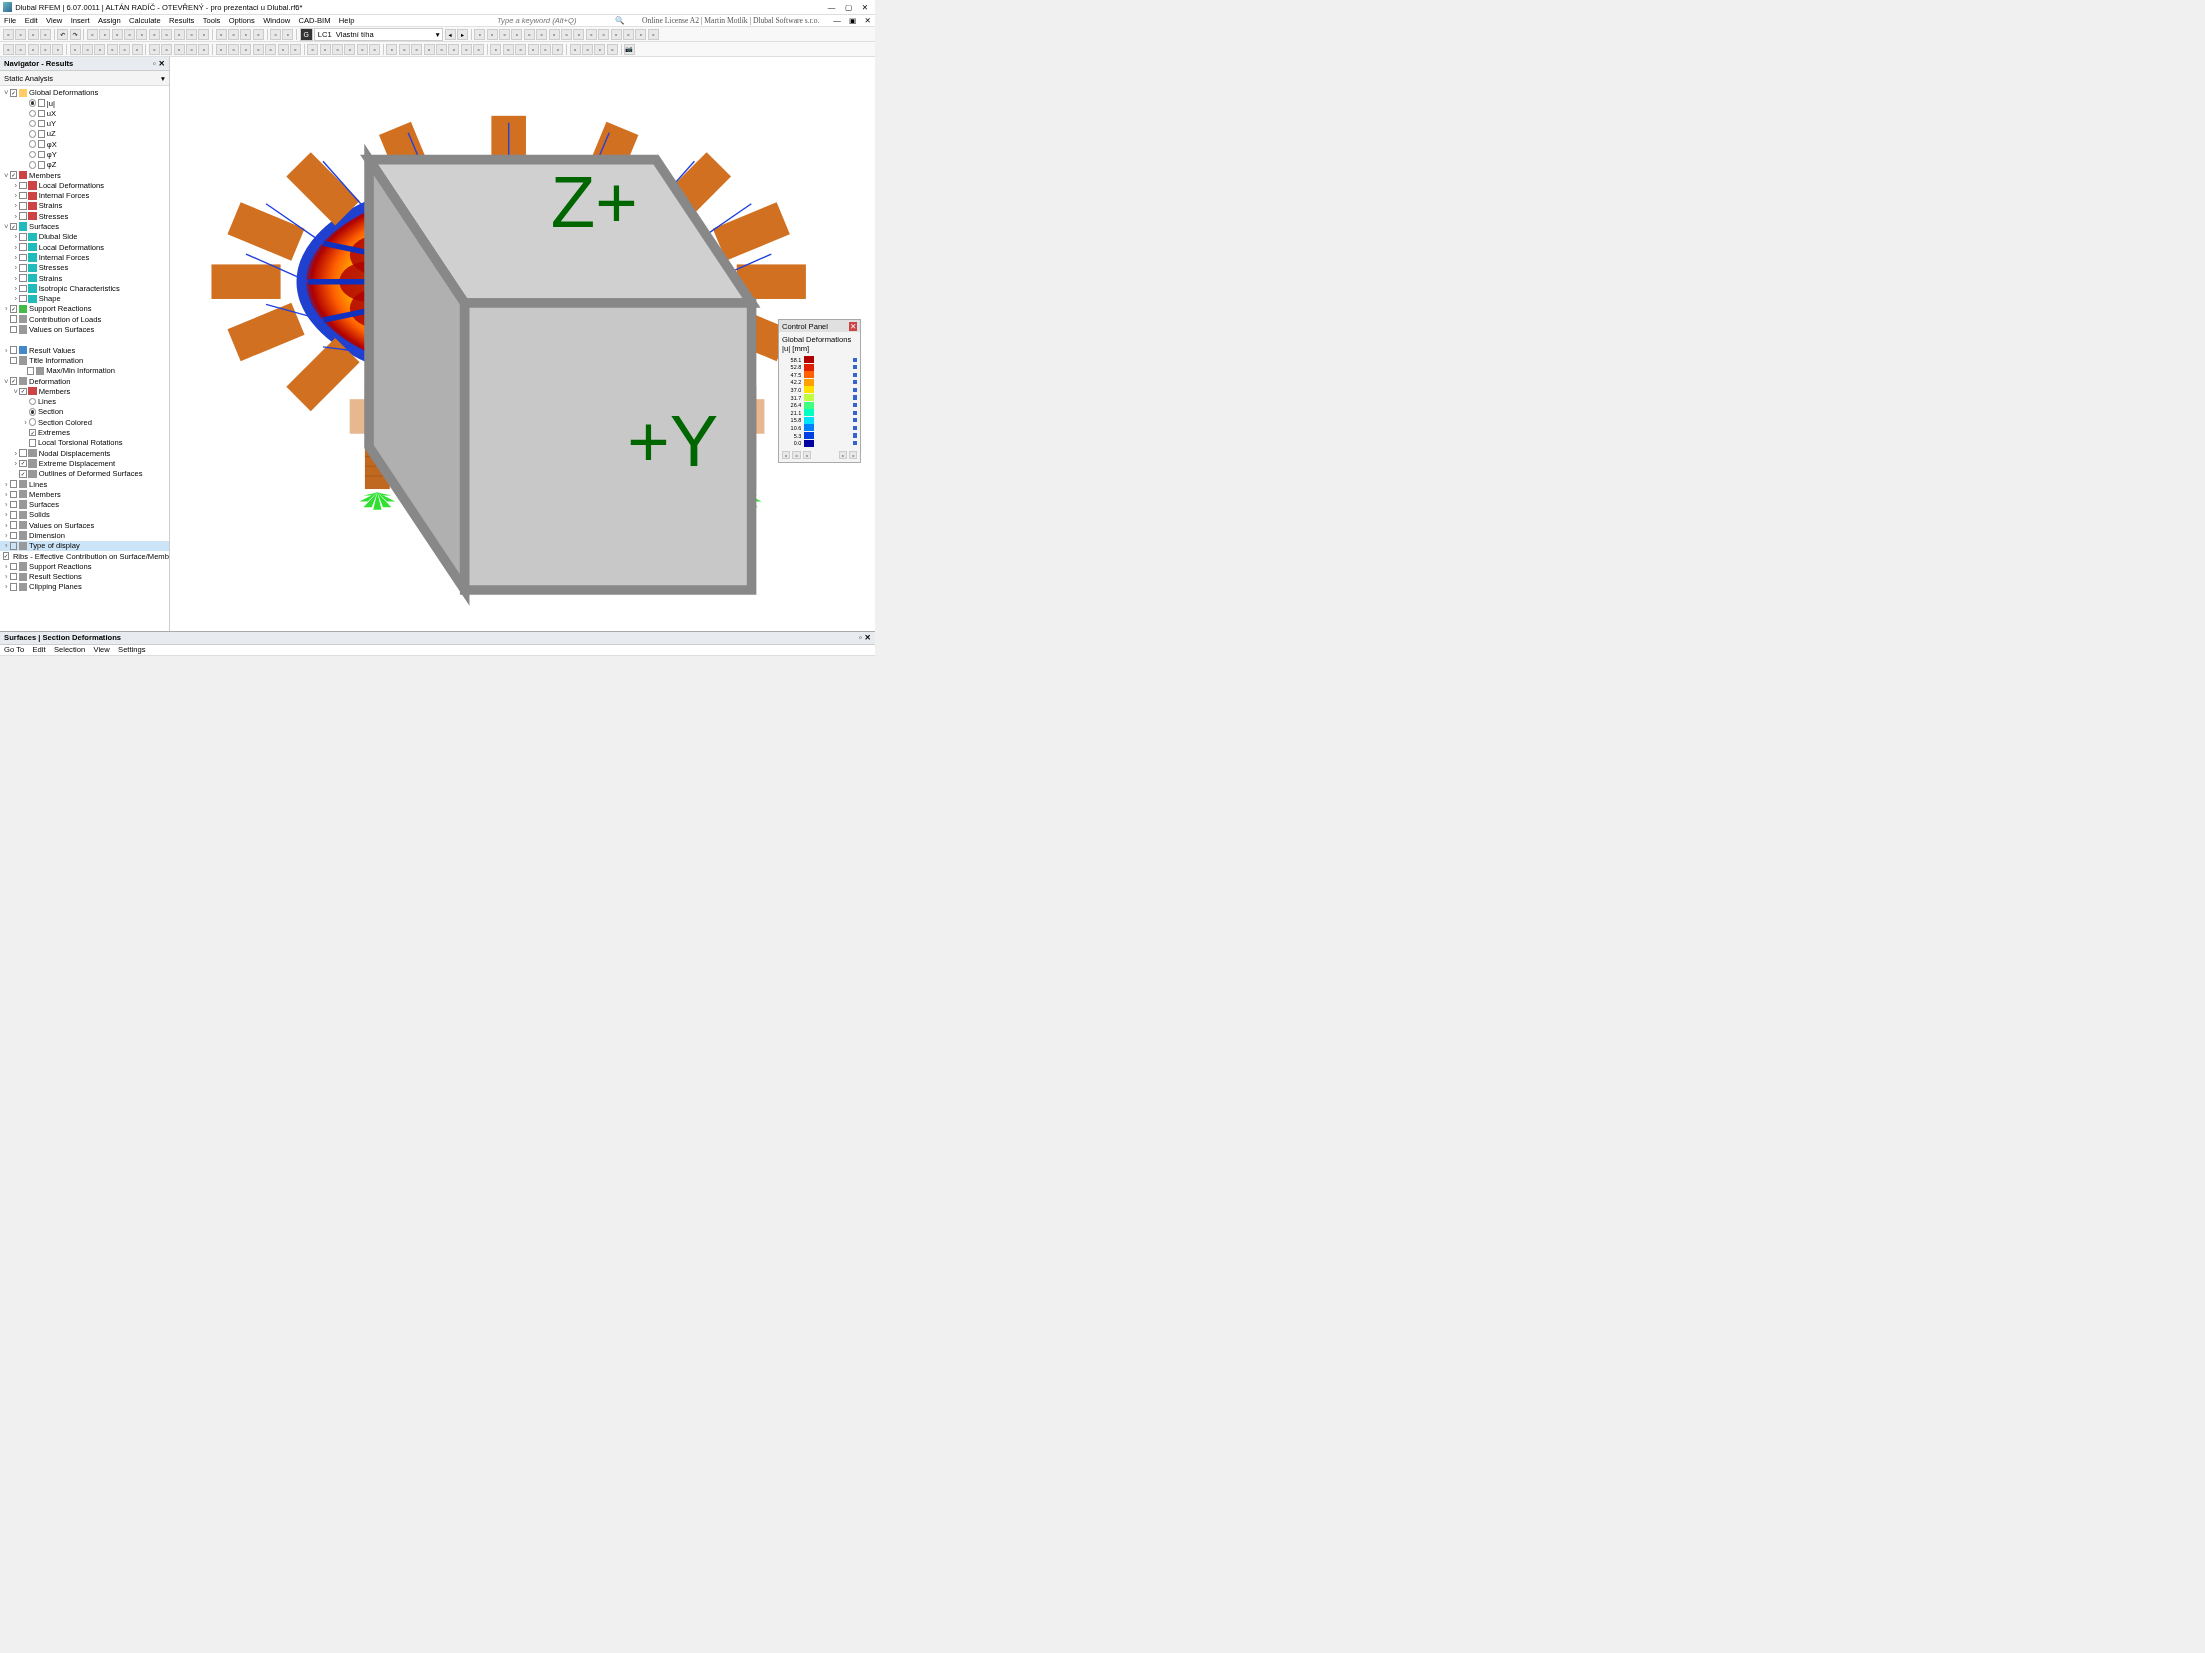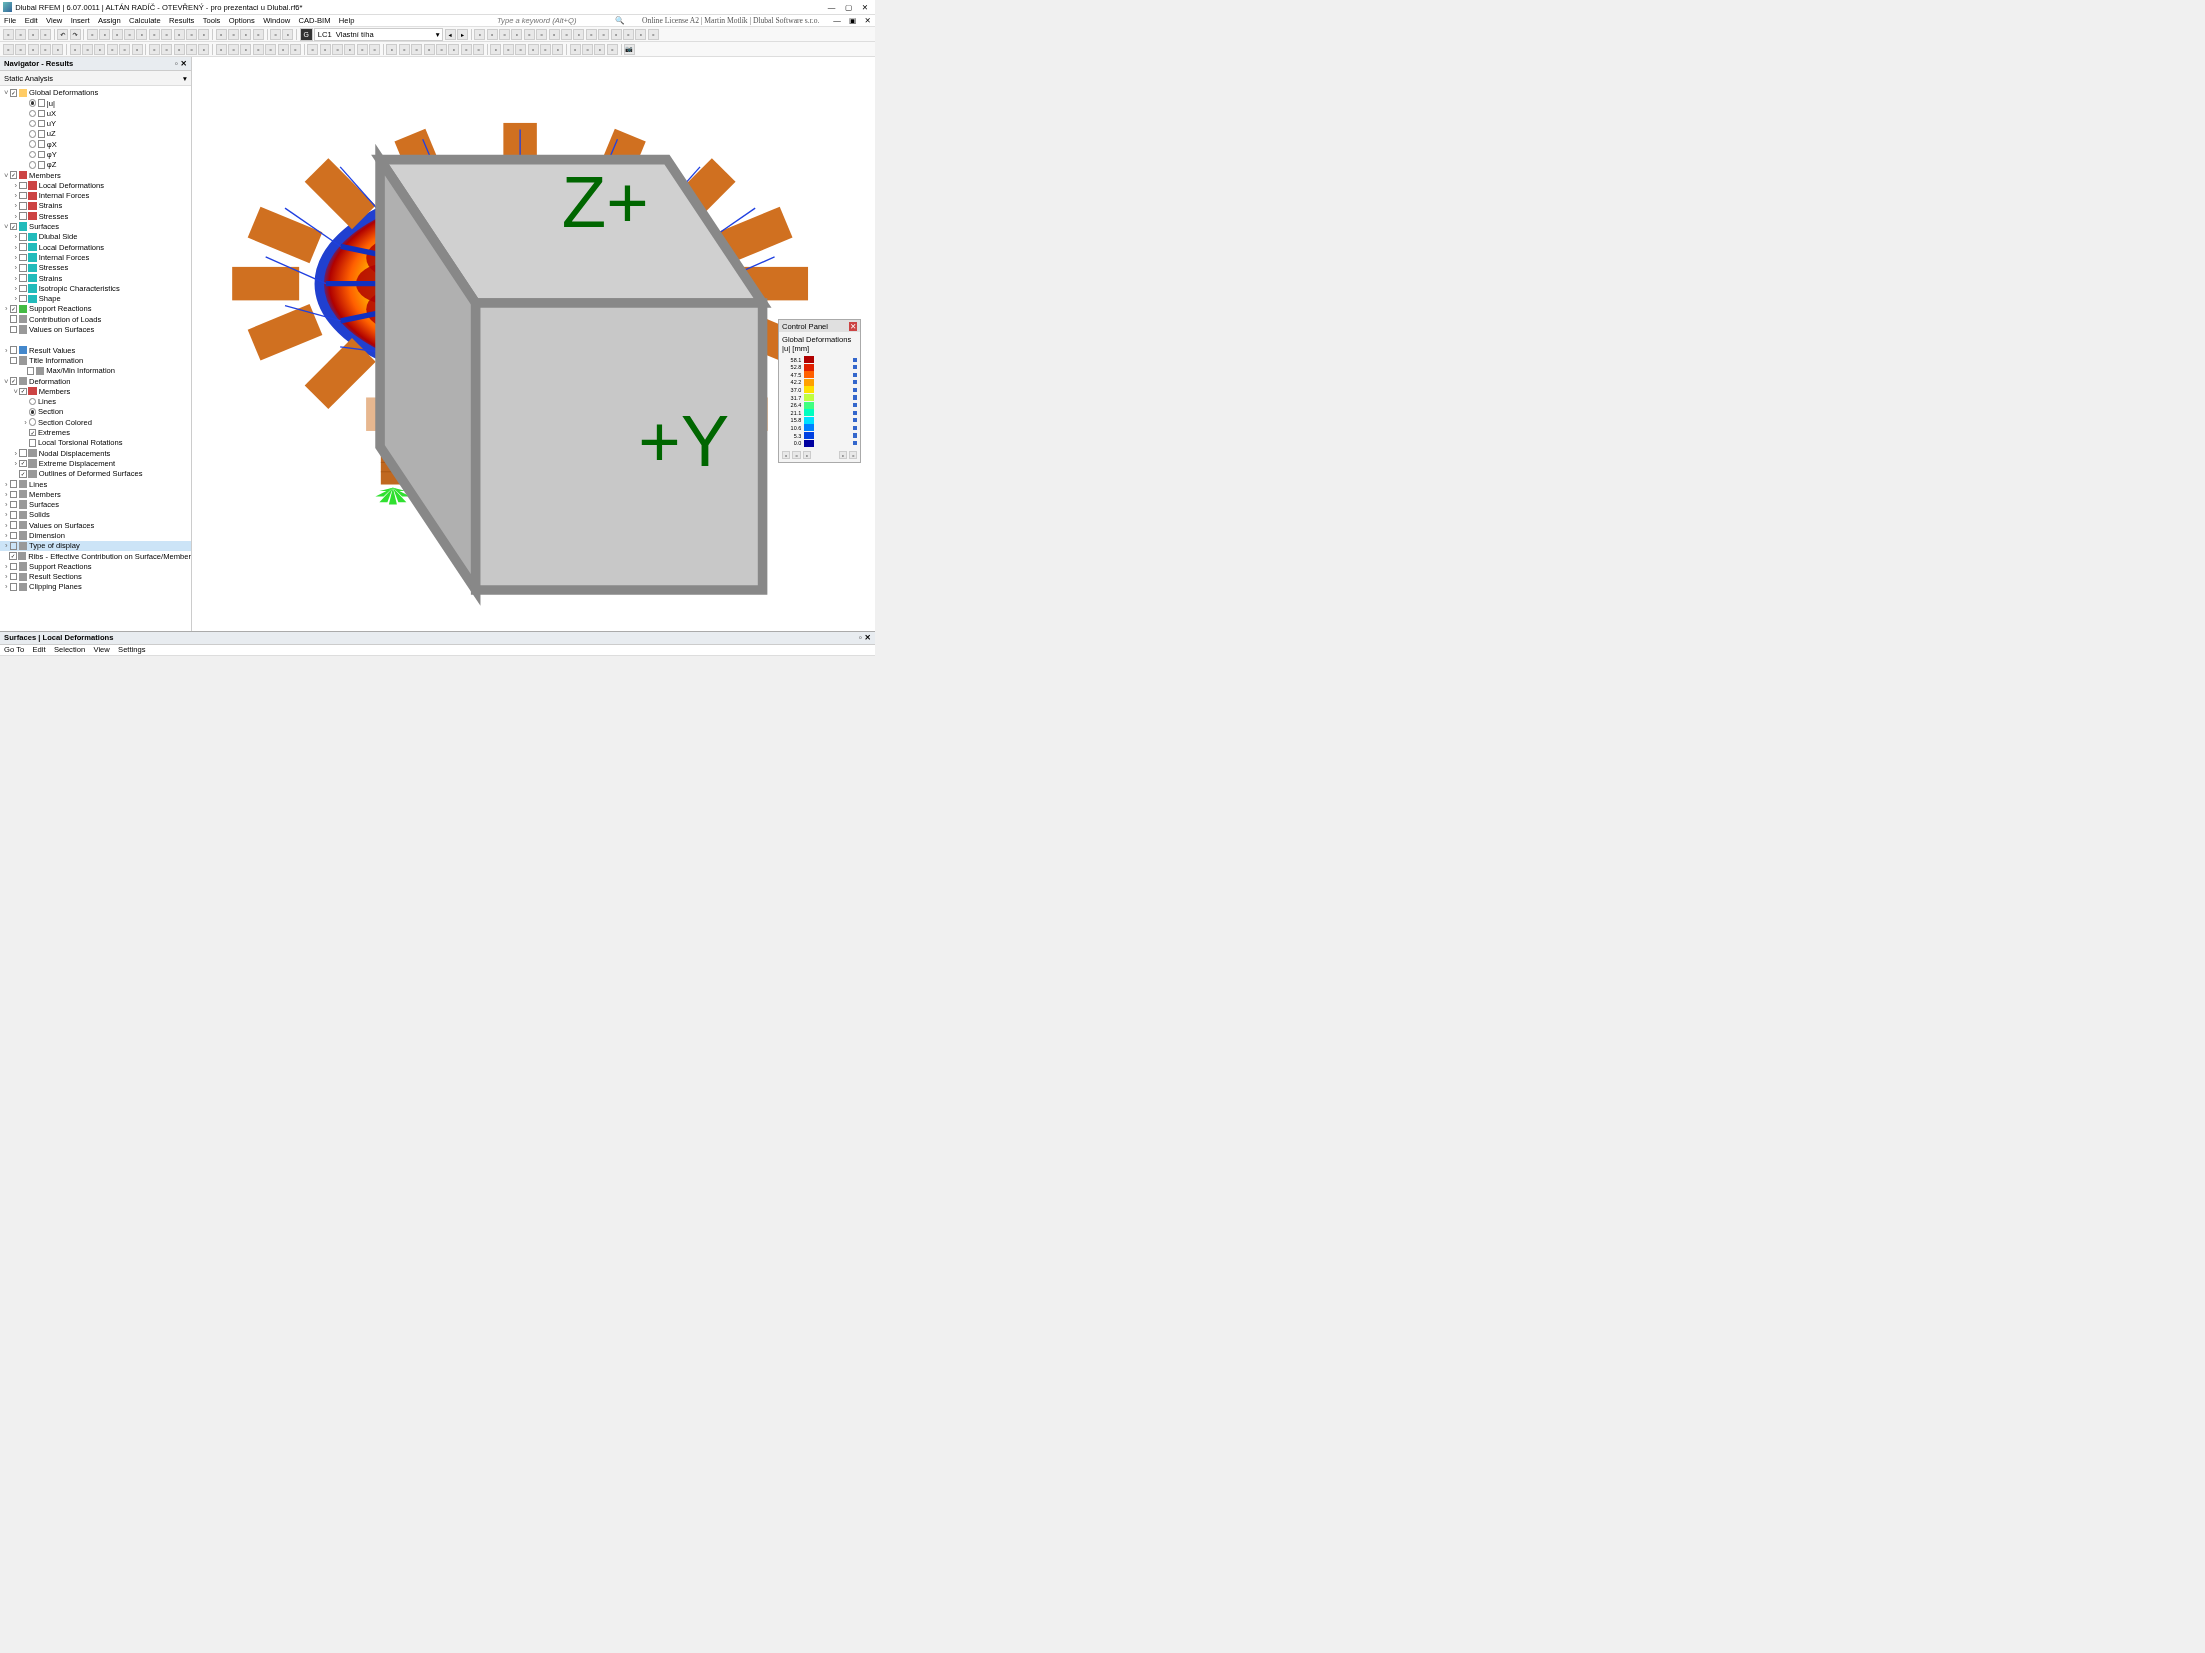--- a/index.html
+++ b/index.html
@@ -10,21 +10,21 @@
 .titlebar .winbtns { display: flex; gap: 9.6px; padding-right: 4.1px; }
 .menubar { height: 12.4px; background: #fff; display: flex; align-items: center; padding: 0 4.1px; gap: 8.3px; border-bottom: 0.7px solid #e0e0e0; }
 .menubar span { font-size: 7.6px; }
 .menubar .keyword { margin-left: auto; color: #999; font-style: italic; }
 .menubar .license { color: #555; margin-left: 9px; font-family: Liberation Serif, serif; }
 .toolbar { height: 15px; background: #f8f8f8; display: flex; align-items: center; padding: 0 2.8px; gap: 1.4px; border-bottom: 0.7px solid #ddd; }
 .tb-ico { width: 11px; height: 11px; display: inline-flex; align-items: center; justify-content: center; background: #e8e8e8; border: 0.7px solid #ccc; font-size: 6.2px; }
 .tb-sep { width: 0.7px; height: 11px; background: #ccc; margin: 0 1.4px; }
 .tb-combo { height: 12.4px; border: 0.7px solid #ccc; background: #fff; padding: 0 2.8px; font-size: 6.9px; display: inline-flex; align-items: center; }
 .main { display: flex; height: calc(100% - 15px - 12.4px - 15px - 15px - 12.4px - 12.4px); }
-.nav { width: 192px; background: #fff; border-right: 0.7px solid #ccc; display: flex; flex-direction: column; }
+.nav { width: 170px; background: #fff; border-right: 0.7px solid #ccc; display: flex; flex-direction: column; }
 .nav-header { height: 13.8px; background: #e8ecf0; border-bottom: 0.7px solid #ccc; display: flex; align-items: center; padding: 0 4.1px; font-weight: bold; }
 .nav-header .btns { margin-left: auto; display: flex; gap: 2.8px; }
 .nav-combo { height: 15px; background: #f4f4f4; border-bottom: 0.7px solid #ddd; display: flex; align-items: center; padding: 0 4.1px; }
 .tree { flex: 1; overflow-y: auto; padding: 1.4px 0; }
 .tree-row { display: flex; align-items: center; height: 10.3px; padding-left: 2.8px; white-space: nowrap; }
 .tree-row.sel { background: #cce4f7; }
 .tw { display: inline-block; width: 6.9px; text-align: center; color: #666; }
 .cb { width: 7.6px; height: 7.6px; border: 0.7px solid #888; margin-right: 1.4px; display: inline-flex; align-items: center; justify-content: center; font-size: 5.5px; }
 .rb { width: 7.6px; height: 7.6px; border: 0.7px solid #888; border-radius: 50%; margin-right: 1.4px; display: inline-flex; align-items: center; justify-content: center; }
 .rb.on::after { content: ""; width: 3.4px; height: 3.4px; background: #333; border-radius: 50%; }
@@ -833,21 +833,21 @@
           <span class="tb-ico" style="width:8.3px;height:8.3px">▫</span>
           <span class="tb-ico" style="width:8.3px;height:8.3px">▫</span>
         </div>
       </div>
     </div>
   </div>
 </div>
 
 <div class="results">
   <div class="results-header">
-    <span>Surfaces | Local Deformations</span>
+    <span>Surfaces | Section Deformations</span>
     <div class="btns">
       <span>▫</span>
       <span>✕</span>
     </div>
   </div>
   <div class="results-menu">
     <span>Go To</span>
     <span>Edit</span>
     <span>Selection</span>
     <span>View</span>

